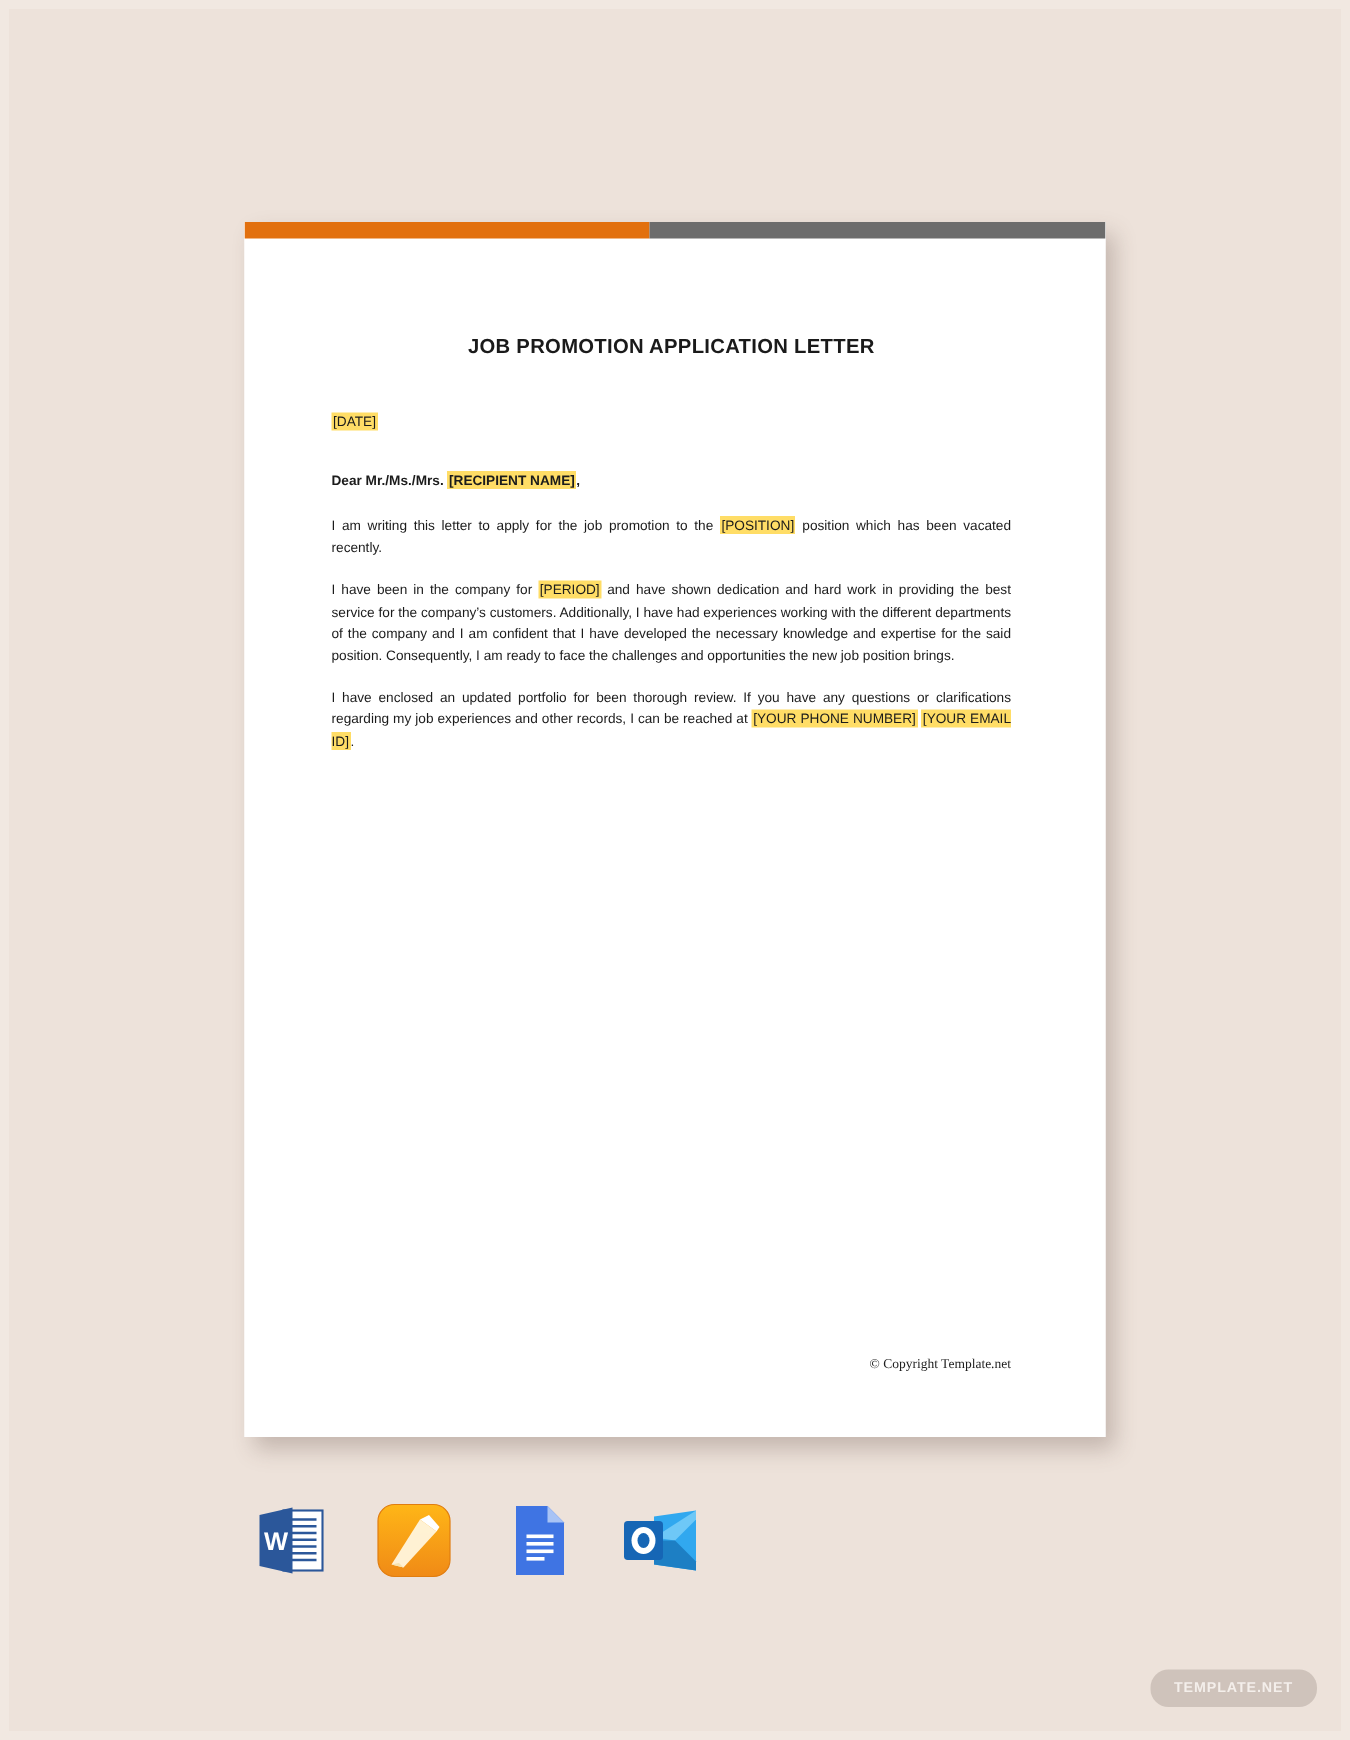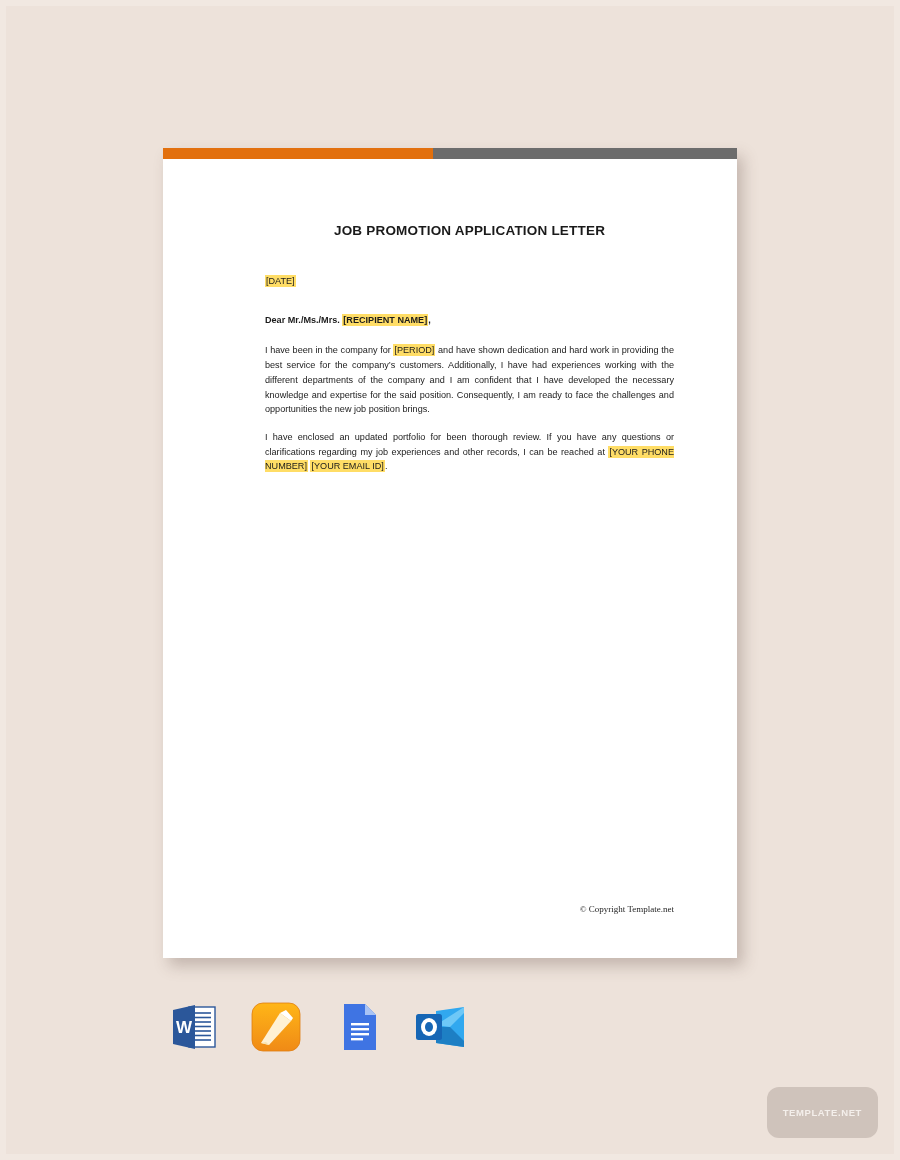--- a/index.html
+++ b/index.html
@@ -51,21 +51,21 @@
     height: 100%;
     background: #e2700e;
   }
   .top-bar-gray {
     flex: 1;
     height: 100%;
     background: #6c6c6c;
   }
 
   .doc-body {
-    padding: 0 63px 0 102px;
+    padding: 0 63px 0 58px;
     box-sizing: border-box;
     position: relative;
     height: calc(100% - 11px);
   }
 
   .doc-title {
     text-align: center;
     font-size: 13.5px;
     font-weight: bold;
     color: #1a1a1a;
@@ -135,21 +135,21 @@
   
   .watermark {
     position: absolute;
     right: 22px;
     bottom: 22px;
     background: #cfc3bb;
     color: #f4efeb;
     font-size: 9.5px;
     font-weight: bold;
     letter-spacing: 0.6px;
-    padding: 20px 16px;
+    padding: 7px 16px;
     border-radius: 12px;
   }
 </style>
 </head>
 <body>
 
 <div class="page-frame"></div>
 
 <div class="doc-shadow"></div>
 
@@ -163,20 +163,21 @@
   <div class="doc-body">
 
     <h1 class="doc-title">JOB PROMOTION APPLICATION LETTER</h1>
 
     <div class="letter">
 
       <p class="date-line"><span class="hl">[DATE]</span></p>
 
       <p class="salutation"><span>Dear Mr./Ms./Mrs. </span><span class="hl">[RECIPIENT NAME]</span><span>,</span></p>
 
+      <p><span>I am writing this letter to apply for the job promotion to the </span><span class="hl">[POSITION]</span><span> position which has been vacated recently.</span></p>
 
       <p><span>I have been in the company for </span><span class="hl">[PERIOD]</span><span> and have shown dedication and hard work in providing the best service for the company’s customers. Additionally, I have had experiences working with the different departments of the company and I am confident that I have developed the necessary knowledge and expertise for the said position. Consequently, I am ready to face the challenges and opportunities the new job position brings.</span></p>
 
       <p><span>I have enclosed an updated portfolio for been thorough review. If you have any questions or clarifications regarding my job experiences and other records, I can be reached at </span><span class="hl">[YOUR PHONE NUMBER]</span><span> </span><span class="hl">[YOUR EMAIL ID]</span><span>.</span></p>
 
 
 
 
     </div>
 

